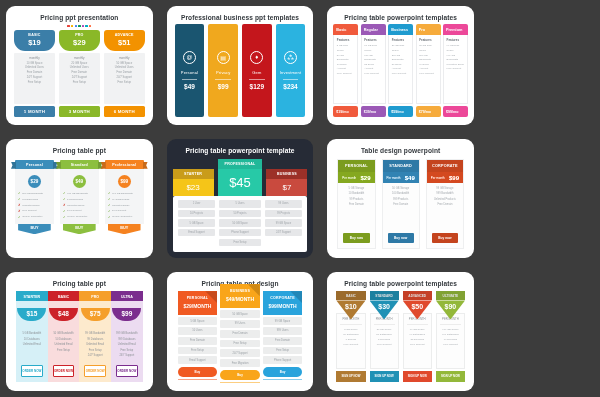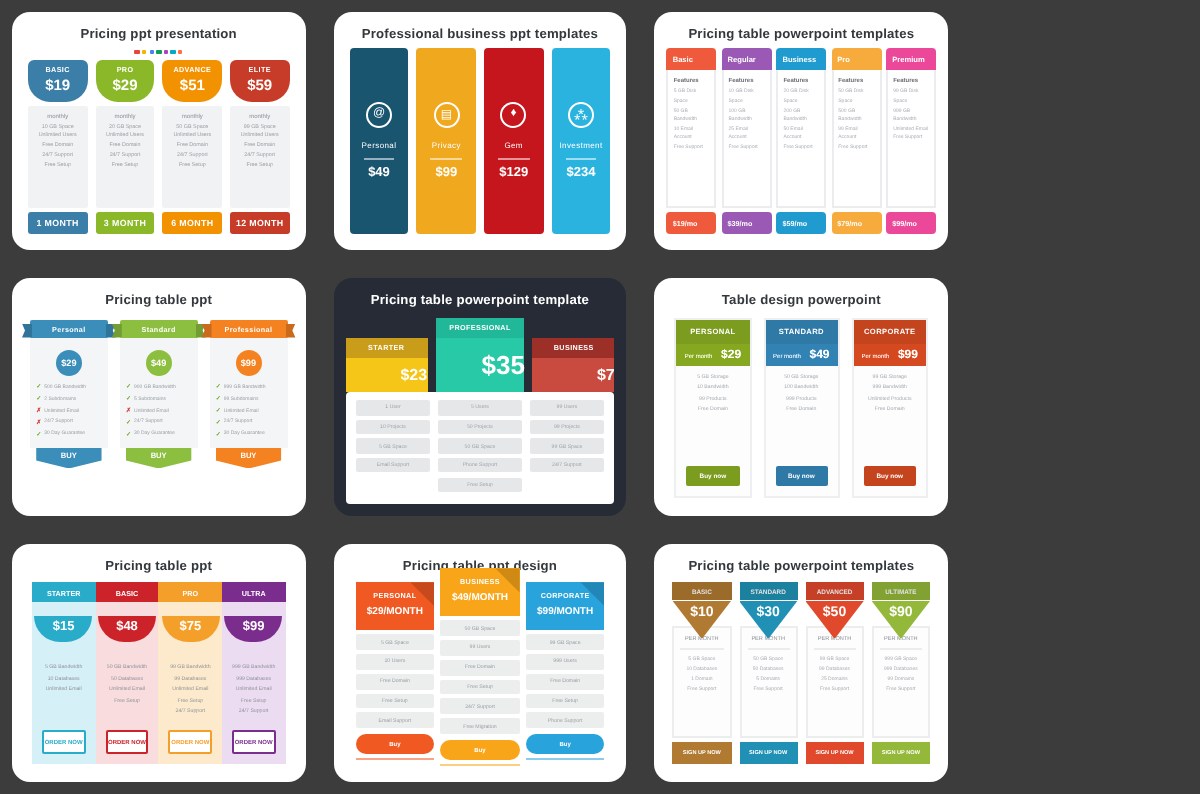--- a/index.html
+++ b/index.html
@@ -86,21 +86,21 @@
   .s4li{width:100%;font-size:2.5px;color:#9aa0a5;line-height:1.95;display:flex;gap:1.5px;align-items:center;}
   .s4li b{font-size:3px;}
   .s4foot{width:84%;color:#fff;text-align:center;font-size:3.8px;font-weight:bold;padding:2.6px 0 4px 0;clip-path:polygon(0 0,100% 0,100% 62%,50% 100%,0 62%);}
 
   
   .s5wrap{width:100%;position:relative;padding-top:3px;}
   .s5cols{display:flex;align-items:flex-end;justify-content:center;gap:4px;position:relative;z-index:2;}
   .s5c{width:31%;}
   .s5c.mid{width:34%;}
   .s5h{color:#fff;text-align:center;font-size:3.6px;font-weight:bold;padding:3px 0;letter-spacing:.2px;}
-  .s5p{color:#fff;text-align:right;font-weight:bold;padding:4px 0;font-size:8px;}
+  .s5p{color:#fff;text-align:center;font-weight:normal;padding:4px 0;font-size:8px;}
   .s5c.mid .s5p{font-size:13px;padding:6px 0;}
   .s5sheet{background:#fff;margin-top:0;padding:4px 5px 6px 5px;border-radius:2px;display:flex;gap:4px;justify-content:center;}
   .s5col{width:31%;display:flex;flex-direction:column;gap:2.2px;}
   .s5col.mid{width:34%;}
   .s5cell{background:#e6e7e9;border-radius:1px;font-size:2.6px;color:#9fa4a9;text-align:center;padding:2.2px 0;}
 
   
   .s6row{display:flex;gap:6px;width:100%;padding:3px 4px;justify-content:center;}
   .s6card{flex:1;display:flex;flex-direction:column;background:#fdfdfd;border:.4px solid #eeeff0;}
   .s6h{color:#fff;text-align:center;font-size:3.8px;font-weight:bold;padding:4px 2px;letter-spacing:.2px;}
@@ -199,35 +199,20 @@
             <div class="s1body">
               <div class="sub">monthly</div>
               <div class="ln">50 GB Space</div>
               <div class="ln">Unlimited Users</div>
               <div class="ln">Free Domain</div>
               <div class="ln">24/7 Support</div>
               <div class="ln">Free Setup</div>
             </div>
             <div class="s1btn" style="background:#f39200">6 MONTH</div>
           </div>
-          <div class="s1card">
-            <div class="s1head" style="background:#c73c28">
-              <div class="lbl">ELITE</div>
-              <div class="prc">$59</div>
-            </div>
-            <div class="s1body">
-              <div class="sub">monthly</div>
-              <div class="ln">99 GB Space</div>
-              <div class="ln">Unlimited Users</div>
-              <div class="ln">Free Domain</div>
-              <div class="ln">24/7 Support</div>
-              <div class="ln">Free Setup</div>
-            </div>
-            <div class="s1btn" style="background:#c73c28">12 MONTH</div>
-          </div>
         </div>
       </div>
   </div>
 
   <div class="slide">
     <div class="stitle">Professional business ppt templates</div>
     <div class="body">
         <div class="s2row" id="s2row">
           <div class="s2card" style="background:#1a5570">
             <div class="s2ic">@</div>
@@ -413,21 +398,21 @@
     <div class="stitle">Pricing table powerpoint template</div>
     <div class="body">
         <div class="s5wrap" id="s5wrap">
           <div class="s5cols">
             <div class="s5c">
               <div class="s5h" style="background:#c99c1a">STARTER</div>
               <div class="s5p" style="background:#f5c518">$23</div>
             </div>
             <div class="s5c mid">
               <div class="s5h" style="background:#21b899">PROFESSIONAL</div>
-              <div class="s5p" style="background:#27c9a7">$35</div>
+              <div class="s5p" style="background:#27c9a7">$45</div>
             </div>
             <div class="s5c">
               <div class="s5h" style="background:#9c3028">BUSINESS</div>
               <div class="s5p" style="background:#c94a3e">$7</div>
             </div>
           </div>
           <div class="s5sheet">
             <div class="s5col">
               <div class="s5cell">1 User</div>
               <div class="s5cell">10 Projects</div>

